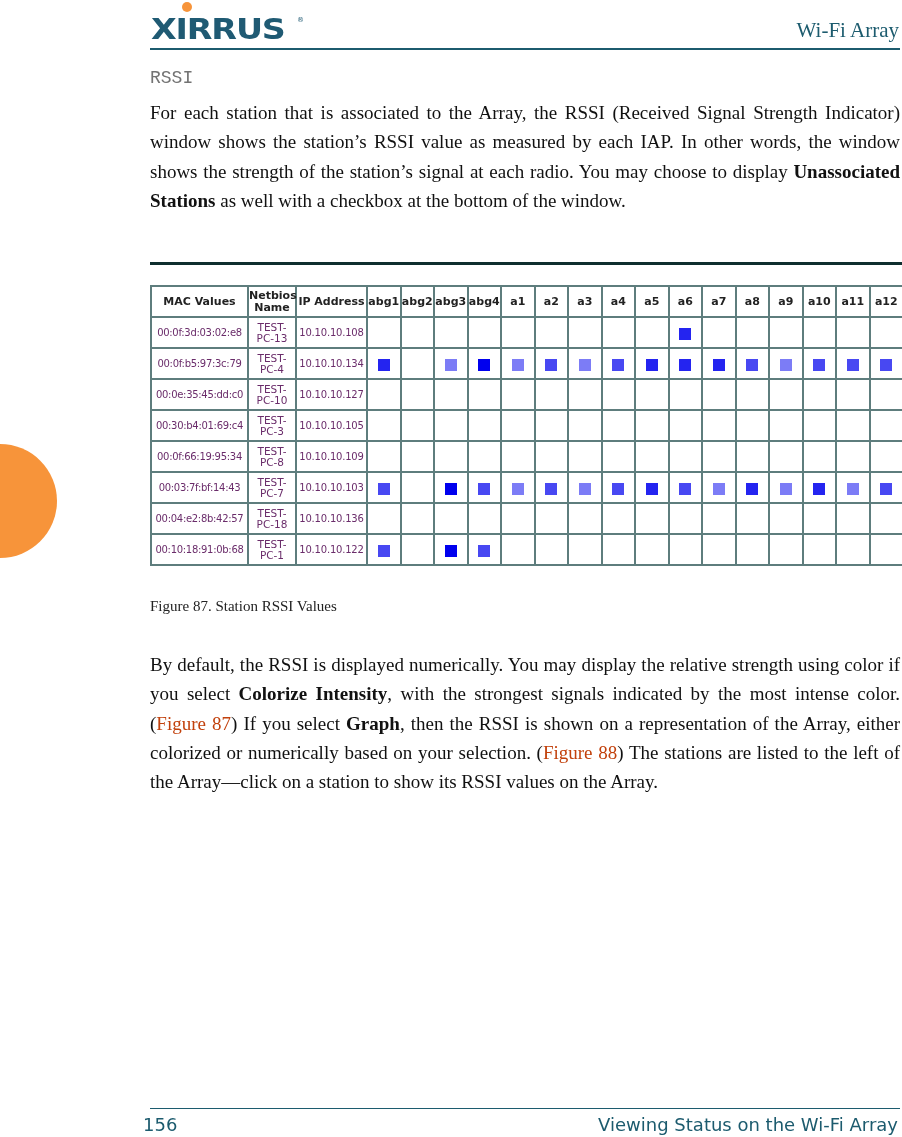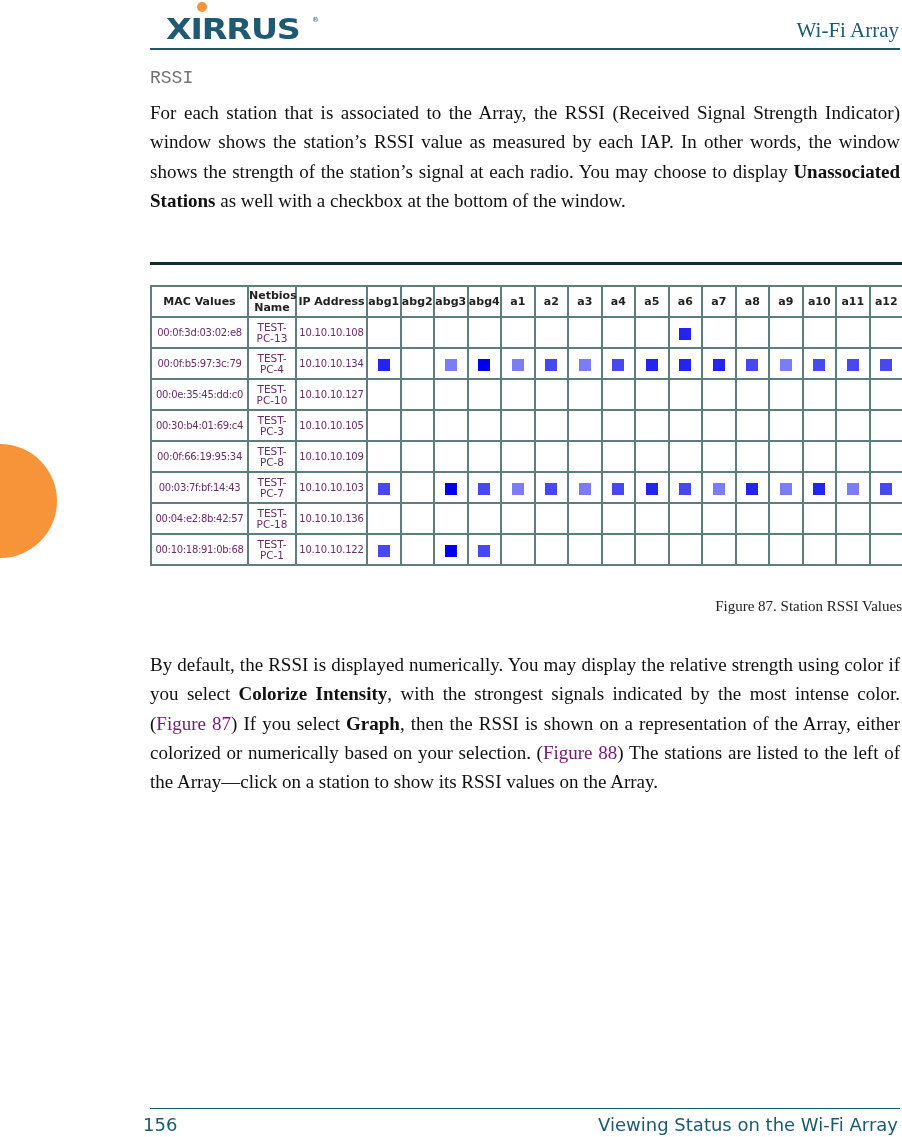--- a/index.html
+++ b/index.html
@@ -1,42 +1,42 @@
 <!DOCTYPE html>
 <html><head>
 <meta charset="utf-8">
 <style>
   html, body { margin: 0; padding: 0; background: #ffffff; }
   body { width: 902px; height: 1137px; position: relative; overflow: hidden; font-family: "Liberation Serif", "DejaVu Serif", serif; color: #111; }
-  .logo { position: absolute; left: 166px; top: 2px; width: 150px; height: 40px; }
+  .logo { position: absolute; left: 151px; top: 2px; width: 150px; height: 40px; }
   .logo-text { position: absolute; left: 0; top: 10px; font-family: "DejaVu Sans", sans-serif; font-weight: bold; font-size: 29px; letter-spacing: -1px; color: #1f5a73; transform: scaleX(1.15); transform-origin: left; }
   .logo-dot { position: absolute; left: 31px; top: 0px; width: 10px; height: 10px; border-radius: 50%; background: #f7943a; }
   .logo-reg { position: absolute; left: 146px; top: 14px; font-size: 7px; color: #1f5a73; font-family: "DejaVu Sans", sans-serif; }
   .header-title { position: absolute; right: 3px; top: 18px; font-size: 21px; color: #1c5b6e; font-family: "Liberation Serif", serif; }
   .header-rule { position: absolute; left: 150px; right: 2px; top: 48px; height: 2px; background: #1c5b6e; }
   .section-title { position: absolute; left: 150px; top: 68px; font-family: Liberation Mono, monospace; font-size: 18px; color: #737373; }
   .para { position: absolute; left: 150px; width: 750px; font-size: 19px; line-height: 29.3px; text-align: justify; font-family: Liberation Serif, serif; }
   .para b { font-weight: bold; }
   .p1 { top: 98px; }
   .p2 { top: 650px; }
-  .fig-link { color: #701a75; }
+  .fig-link { color: #c2410c; }
   .figure { position: absolute; left: 150px; top: 262px; width: 752px; height: 321px; }
   .fig-topbar { position: absolute; left: 0; top: 0; width: 752px; height: 3px; background: #0f2f2f; }
   .fig-title-row { position: absolute; left: 0; top: 3px; width: 750px; height: 20px; border: 1px solid #8aa2a2; border-top: none; background: #fff; }
   .fig-title { position: absolute; left: 302px; top: 3px; font-family: "DejaVu Sans", sans-serif; font-weight: bold; font-size: 11px; color: #222; display: flex; align-items: center; }
   .legend-bar { display: inline-block; width: 25px; height: 12px; margin-right: 3px; background: linear-gradient(to right, #ffffff, #0000ee); }
   table.rssi { position: absolute; left: 0; top: 23px; border-collapse: collapse; table-layout: fixed; width: 752px; }
   table.rssi th, table.rssi td { border: 2px solid #5e7d7d; padding: 0; text-align: center; vertical-align: middle; font-family: "DejaVu Sans", sans-serif; }
   table.rssi th { height: 29px; font-size: 11px; font-weight: bold; color: #222; line-height: 12px; background: #fff; }
   table.rssi td { height: 29px; background: #fff; }
   td.mac { font-size: 10px; color: #6a2c6a; text-align: left; padding-left: 1px; white-space: nowrap; letter-spacing: -0.3px; border-radius: 15px; }
   td.nb { font-size: 10.5px; color: #6a2c6a; text-align: left; padding-left: 1px; line-height: 11px; }
   td.ip { font-size: 10px; color: #6a2c6a; white-space: nowrap; letter-spacing: -0.2px; }
   .sq { display: inline-block; width: 12px; height: 12px; vertical-align: middle; }
-  .caption { position: absolute; left: 150px; width: 752px; top: 598px; text-align: right; font-size: 15px; color: #222; }
+  .caption { position: absolute; left: 150px; width: 752px; top: 598px; text-align: left; font-size: 15px; color: #222; }
   .orange-tab { position: absolute; left: -57px; top: 444px; width: 114px; height: 114px; border-radius: 50%; background: #f7943a; }
   .footer-rule { position: absolute; left: 150px; right: 2px; top: 1108px; height: 1px; background: #1c5b6e; }
   .footer-page { position: absolute; left: 143px; top: 1114px; font-family: "DejaVu Sans", sans-serif; font-size: 18px; color: #1c5b6e; }
   .footer-title { position: absolute; right: 4px; top: 1114px; font-family: "DejaVu Sans", sans-serif; font-size: 18px; color: #1c5b6e; }
 </style>
 </head>
 <body>
 
 <div class="logo">
   <span class="logo-dot"></span>

